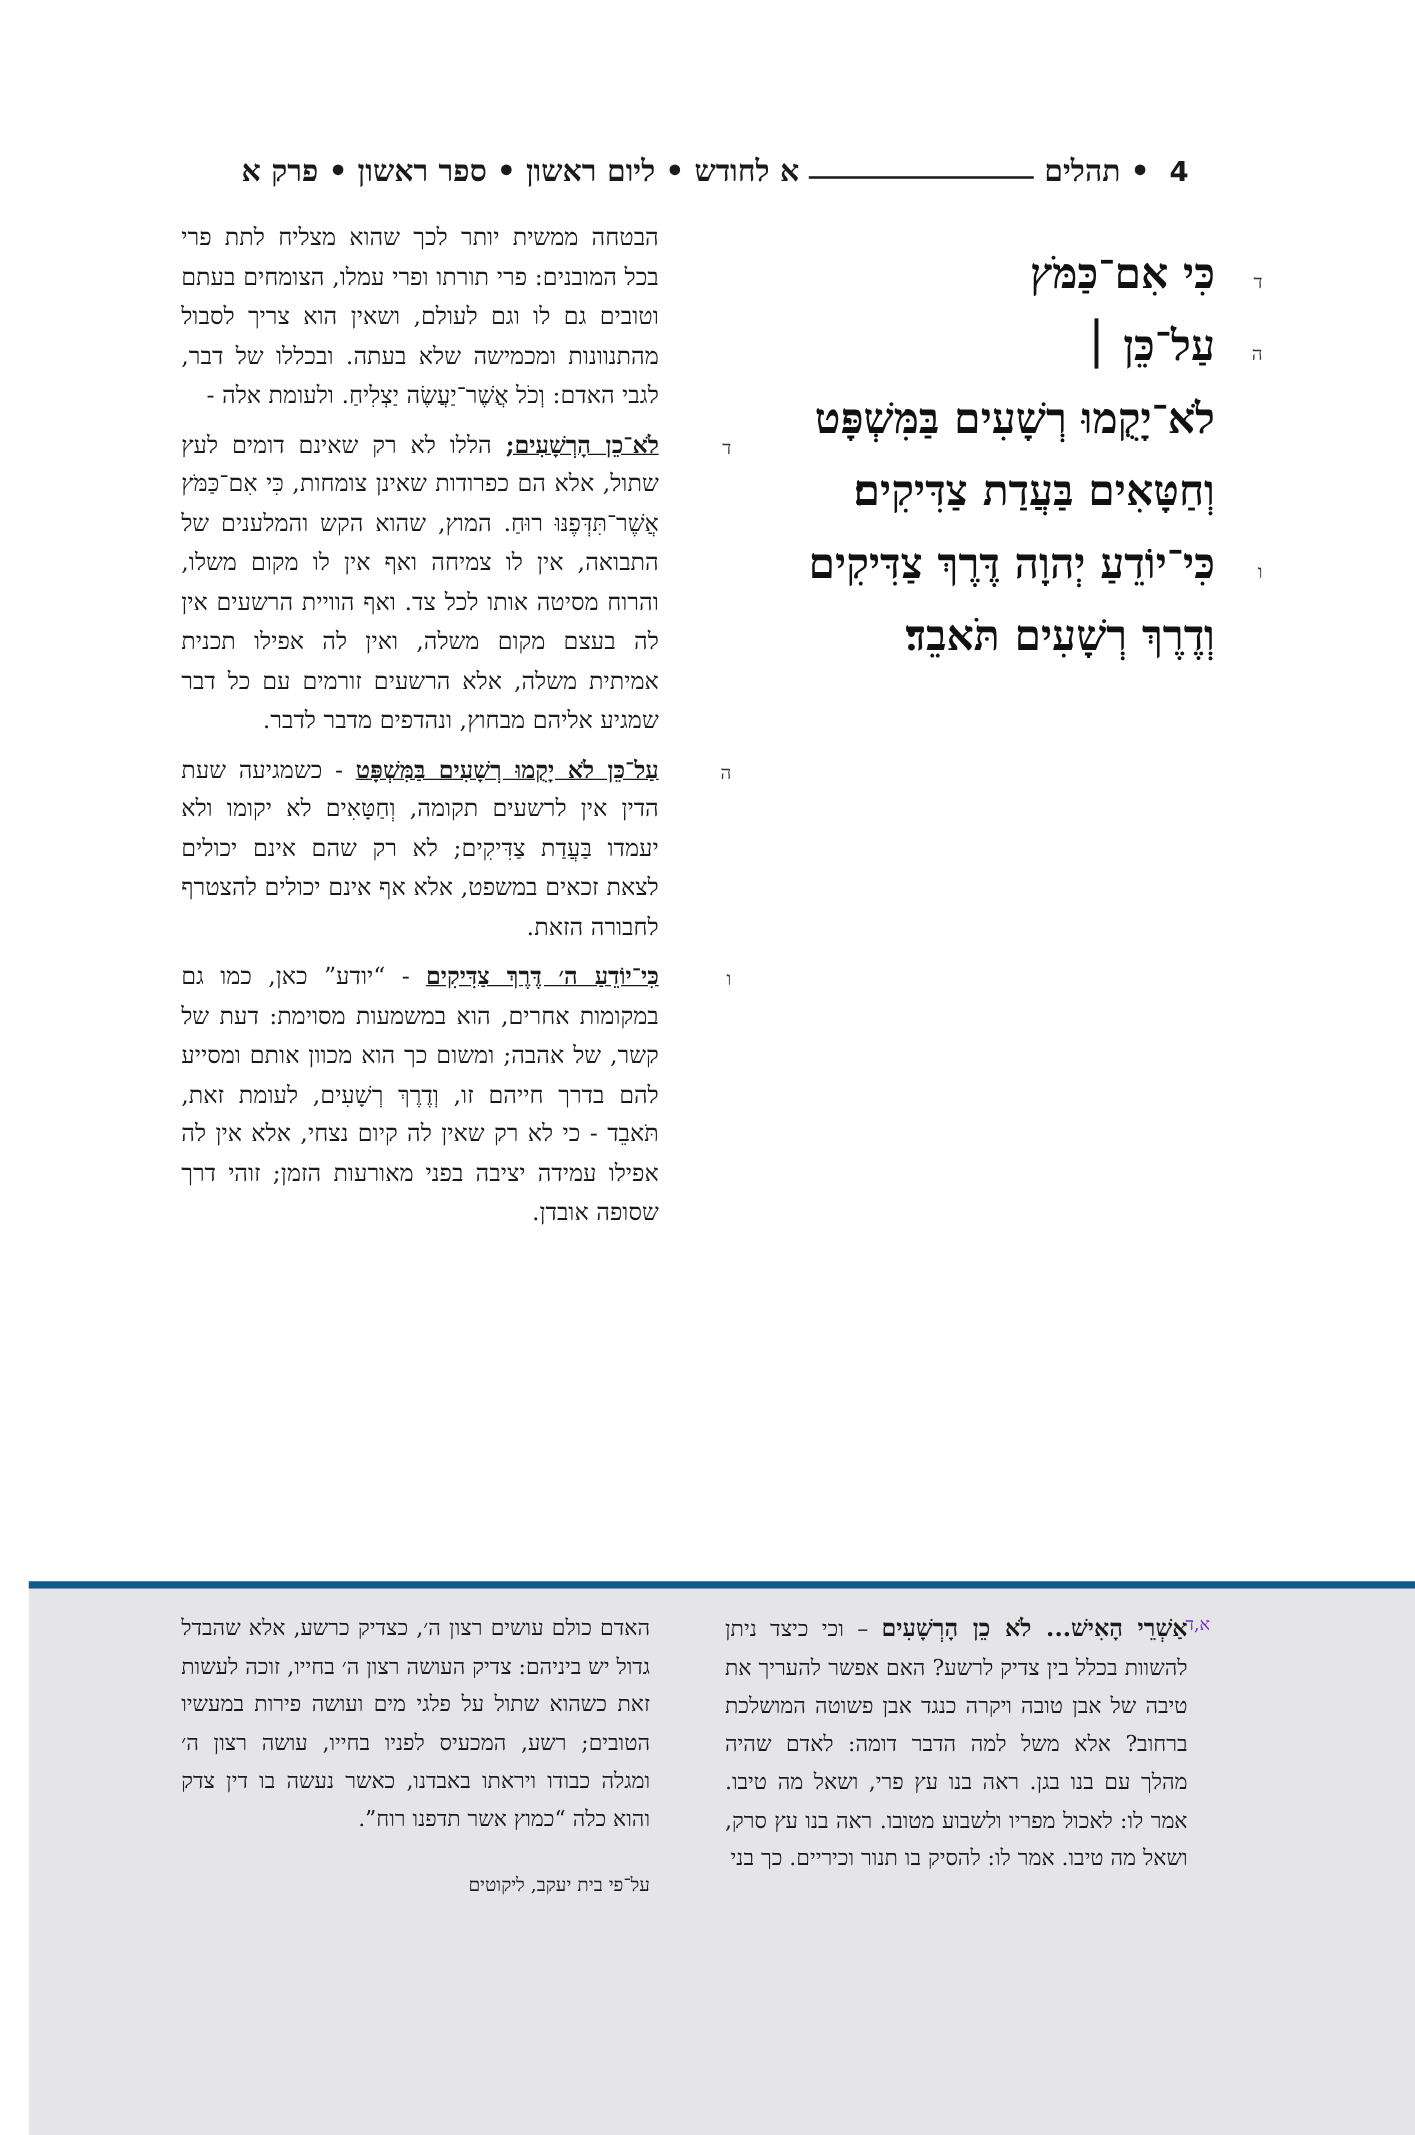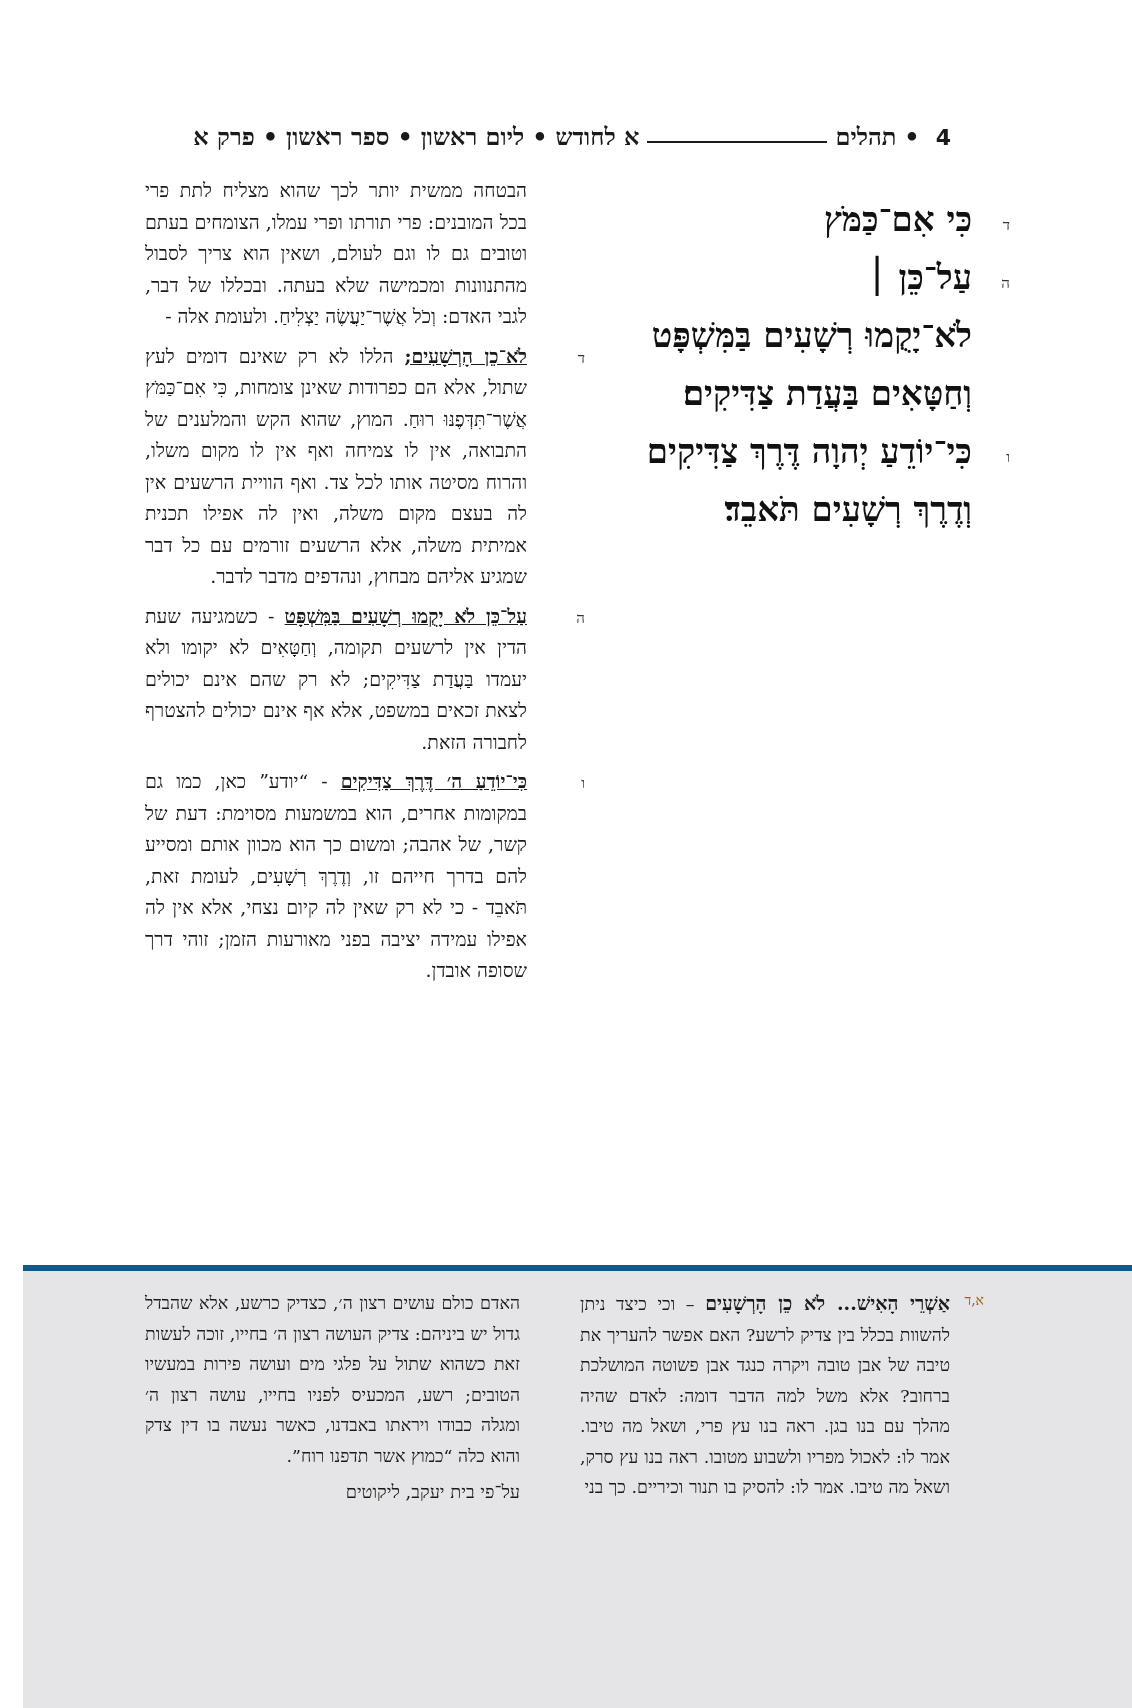--- a/index.html
+++ b/index.html
@@ -38,23 +38,23 @@
   .comment-num { position: absolute; right: -58px; top: 2px; font-size: 15px; color: #333; }
   .lemma { font-weight: bold; text-decoration: underline; }
 
   
   .blue-bar { position: absolute; top: 1265px; left: 23px; right: 0; height: 6px; background: #0f5a8a; }
   .gray-panel { position: absolute; top: 1271px; left: 23px; right: 0; bottom: 0; background: #e5e5e7; }
 
   .box-col { position: absolute; direction: rtl; text-align: justify; font-size: 17.5px; line-height: 30.5px; }
   .box-right { top: 1288px; left: 580px; width: 370px; }
   .box-left  { top: 1288px; left: 145px; width: 375px; }
-  .box-verse-ref { position: absolute; top: 1292px; right: 148px; font-size: 14px; color: #a16207; }
+  .box-verse-ref { position: absolute; top: 1292px; right: 164px; font-size: 14px; color: #6d28d9; }
   .box-head { font-weight: bold; font-size: 19px; }
-  .attribution { font-size: 18px; margin-top: 6px; text-align: right; }
+  .attribution { font-size: 15px; margin-top: 22px; text-align: right; }
 </style>
 </head>
 <body>
 
 <div class="running-head">
   <span class="page-num">4</span>
   <span class="bullet">•</span>
   <span>תהלים</span>
   <span class="rule-line"></span>
   <span>א לחודש</span>

